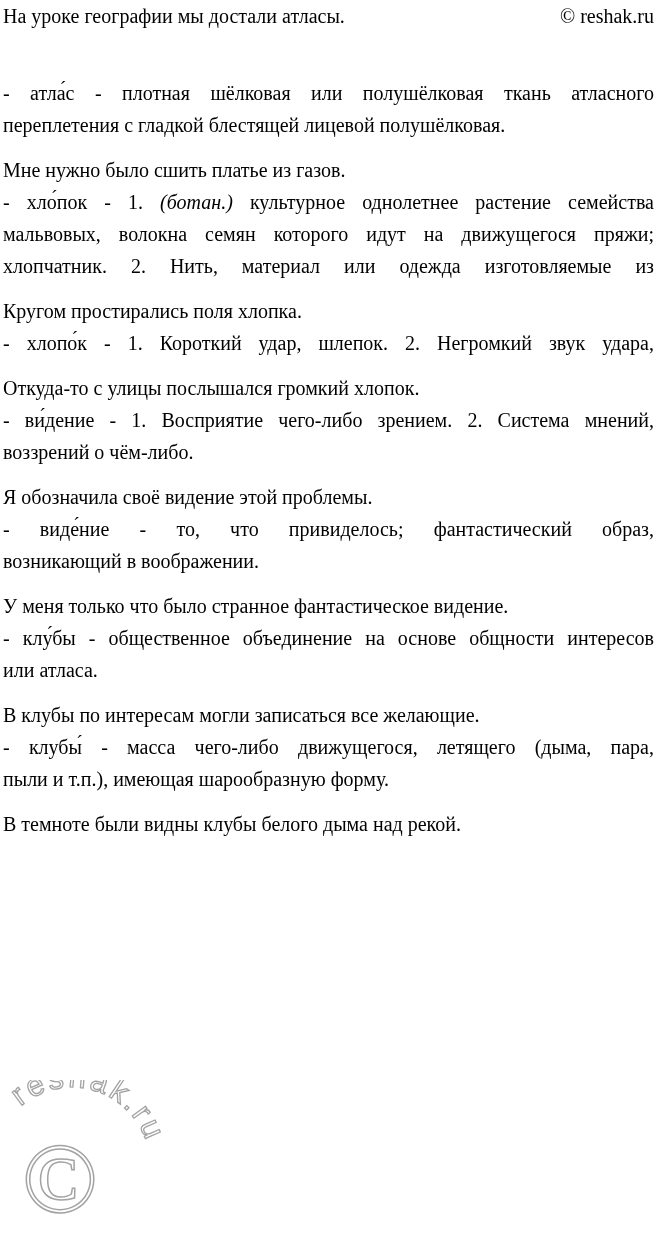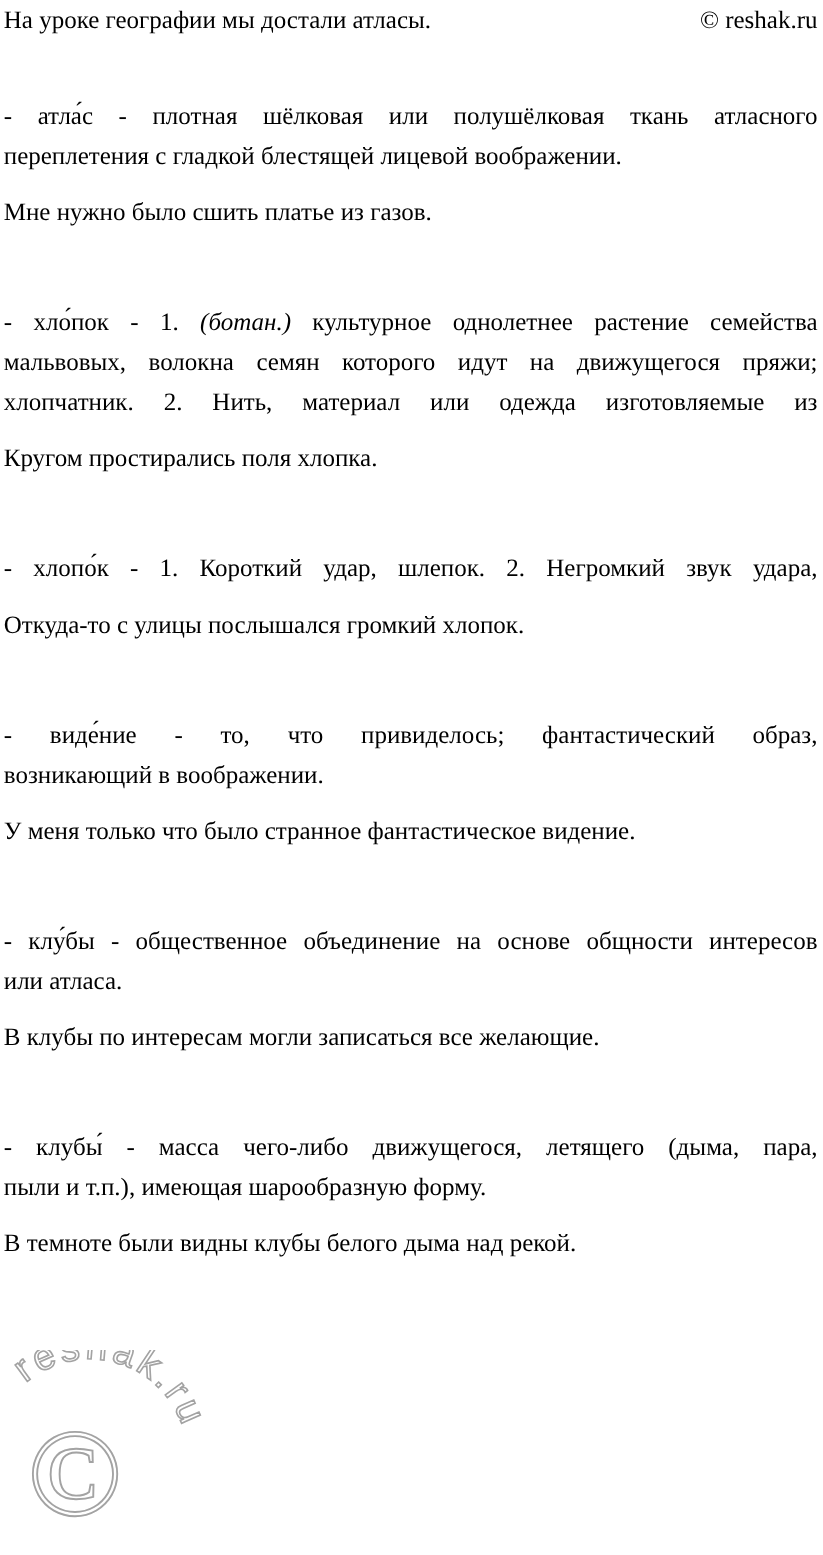--- a/index.html
+++ b/index.html
@@ -24,21 +24,21 @@
   }
   .doc-header {
     display: flex;
     justify-content: space-between;
     align-items: flex-start;
   }
   .doc-header .credit {
     white-space: nowrap;
     margin-left: 15px;
   }
-  .entry { margin-top: 56px; }
+  .entry { }
   .entry.first { margin-top: 45px; }
   .definition { margin: 0; font-family: Liberation Serif, serif; }
   .def-line {
     text-align: justify;
     text-align-last: justify;
   }
   .def-line.last {
     text-align-last: left;
   }
   .def-line i { font-style: italic; }
@@ -60,41 +60,48 @@
 <div class="page">
 
   <div class="doc-header">
     <div class="task">На уроке географии мы достали атласы.</div>
     <div class="credit">© reshak.ru</div>
   </div>
 
   <section class="entry first">
     <div class="definition">
       <div class="def-line">- атла́с - плотная шёлковая или полушёлковая ткань атласного</div>
-      <div class="def-line last">переплетения с гладкой блестящей лицевой воображении.</div>
+      <div class="def-line last">переплетения с гладкой блестящей лицевой полушёлковая.</div>
     </div>
     <p class="example">Мне нужно было сшить платье из газов.</p>
   </section>
 
   <section class="entry">
     <div class="definition">
       <div class="def-line"><span>- хло́пок - 1. </span><i>(ботан.)</i><span> культурное однолетнее растение семейства</span></div>
       <div class="def-line">мальвовых, волокна семян которого идут на движущегося пряжи;</div>
       <div class="def-line">хлопчатник. 2. Нить, материал или одежда изготовляемые из</div>
     </div>
     <p class="example">Кругом простирались поля хлопка.</p>
   </section>
 
   <section class="entry">
     <div class="definition">
       <div class="def-line">- хлопо́к - 1. Короткий удар, шлепок. 2. Негромкий звук удара,</div>
     </div>
     <p class="example">Откуда-то с улицы послышался громкий хлопок.</p>
   </section>
 
+  <section class="entry">
+    <div class="definition">
+      <div class="def-line">- ви́дение - 1. Восприятие чего-либо зрением. 2. Система мнений,</div>
+      <div class="def-line last">воззрений о чём-либо.</div>
+    </div>
+    <p class="example">Я обозначила своё видение этой проблемы.</p>
+  </section>
 
   <section class="entry">
     <div class="definition">
       <div class="def-line">- виде́ние - то, что привиделось; фантастический образ,</div>
       <div class="def-line last">возникающий в воображении.</div>
     </div>
     <p class="example">У меня только что было странное фантастическое видение.</p>
   </section>
 
   <section class="entry">

